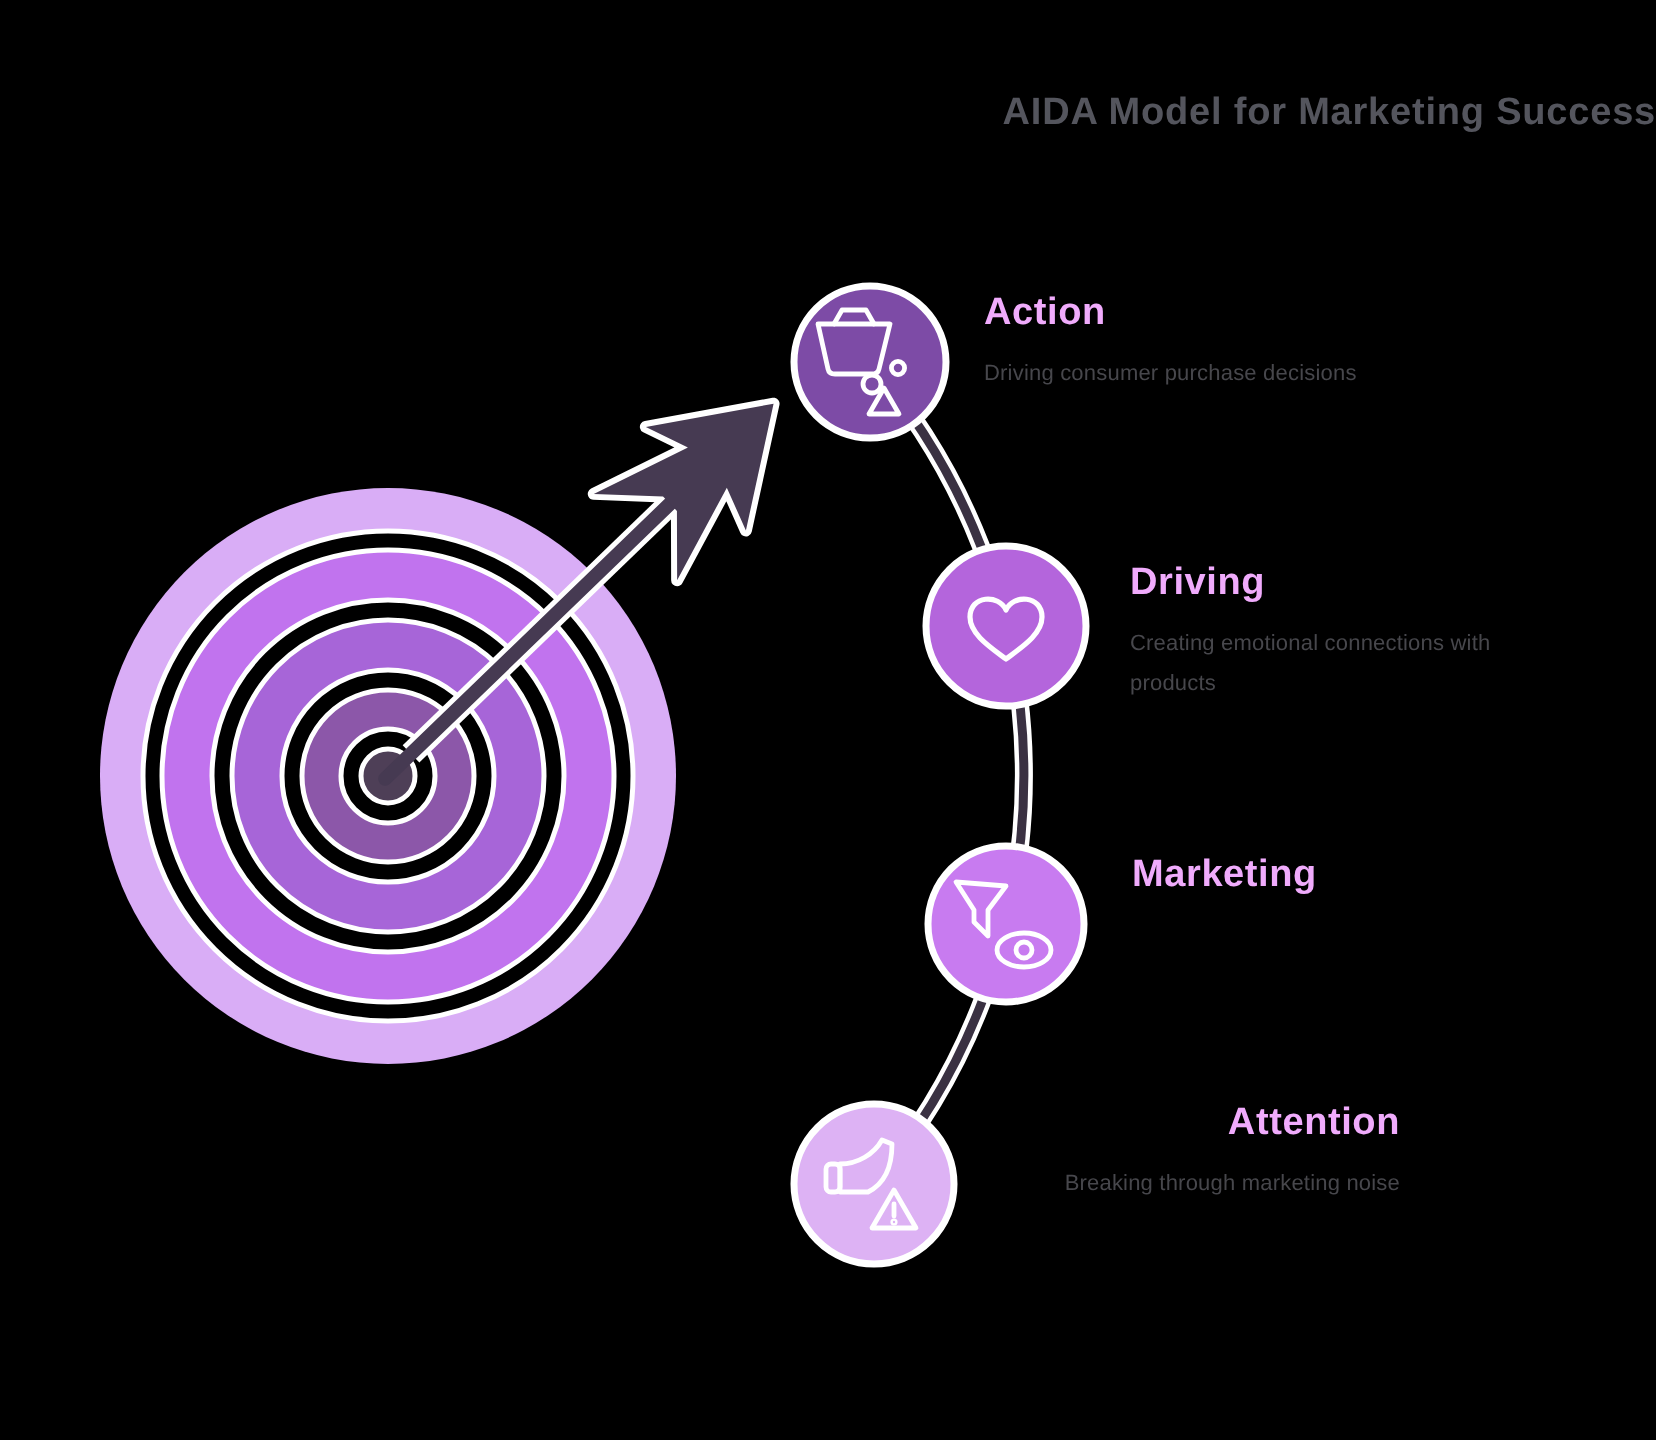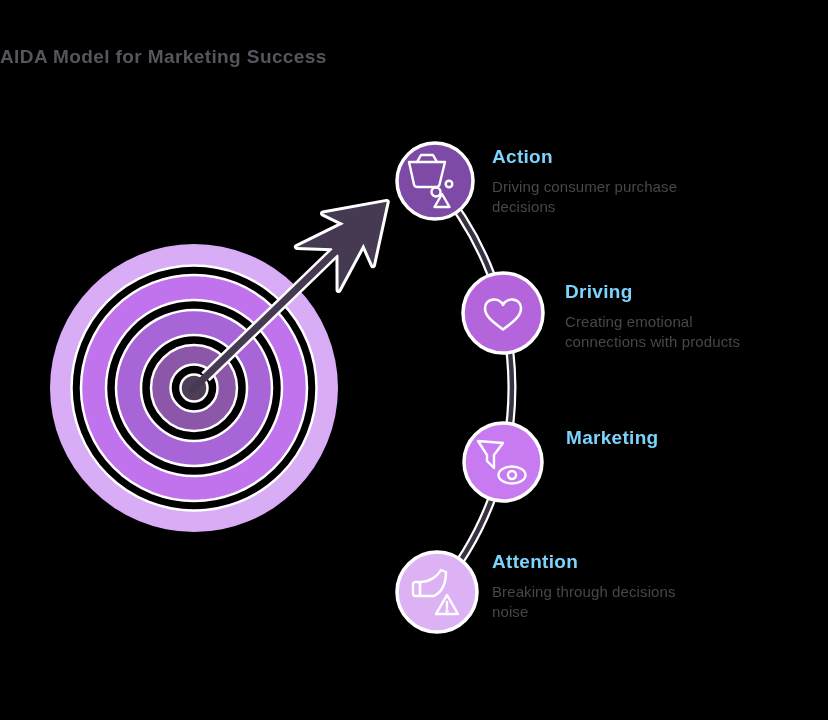--- a/index.html
+++ b/index.html
@@ -3,37 +3,37 @@
 <meta charset="utf-8">
 <style>
   html,body{margin:0;padding:0;}
   body{
     width:828px;height:720px;position:relative;overflow:hidden;
     background:#000000;
     font-family:"Liberation Sans", sans-serif;
   }
   .main-title{
     position:absolute;top:46px;left:0;width:828px;
-    text-align:left;font-size:19px;font-weight:700;
+    text-align:right;font-size:19px;font-weight:700;
     letter-spacing:0.4px;color:#54555d;
   }
   .canvas{position:absolute;left:0;top:0;}
   .stage-text{position:absolute;}
   .stage-text .stage-title{
-    font-size:19px;font-weight:700;color:#7dd3fc;
+    font-size:19px;font-weight:700;color:#f0abfc;
     margin:0 0 9px 0;letter-spacing:0.3px;line-height:22px;
   }
   .stage-text .stage-desc{
-    font-size:15px;line-height:20px;color:#47474c;
+    font-size:11px;line-height:20px;color:#47474c;
     margin:0;width:208px;letter-spacing:0.1px;
   }
   #t-action{left:492px;top:146px;}
   #t-desire{left:565px;top:281px;}
   #t-interest{left:566px;top:427px;}
-  #t-attention{left:492px;top:551px;}
+  #t-attention{left:492px;top:551px;text-align:right;}
 </style>
 </head>
 <body>
 
 <div class="main-title">AIDA Model for Marketing Success</div>
 
 <svg class="canvas" width="828" height="720" viewBox="0 0 828 720">
 
   <g>
     <path d="M 435 181 A 316 316 0 0 1 437 592" fill="none" stroke="#ffffff" stroke-width="9"></path>
@@ -113,14 +113,14 @@
   <h3 class="stage-title">Driving</h3>
   <p class="stage-desc">Creating emotional connections with products</p>
 </div>
 
 <div class="stage-text" id="t-interest">
   <h3 class="stage-title">Marketing</h3>
 </div>
 
 <div class="stage-text" id="t-attention">
   <h3 class="stage-title">Attention</h3>
-  <p class="stage-desc">Breaking through decisions noise</p>
+  <p class="stage-desc">Breaking through marketing noise</p>
 </div>
 
 </body></html>

